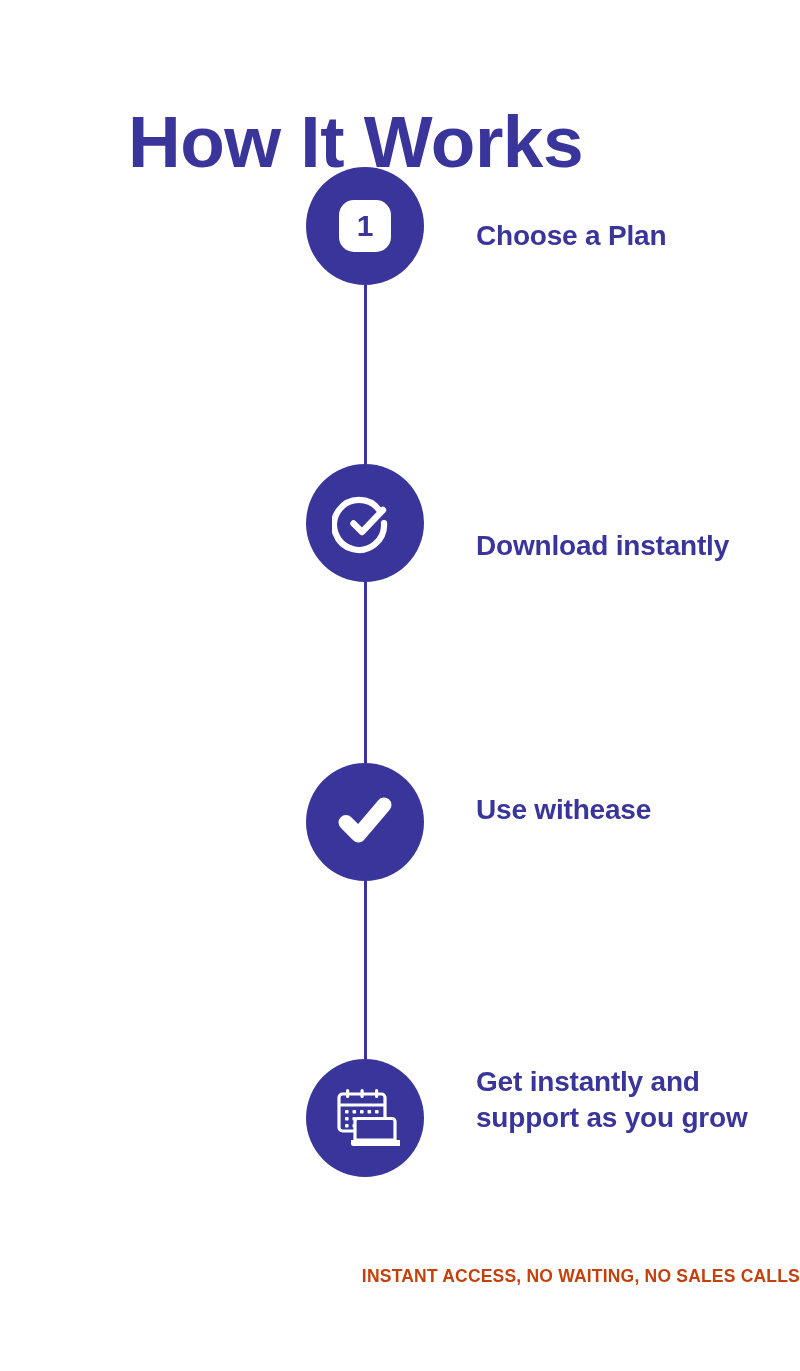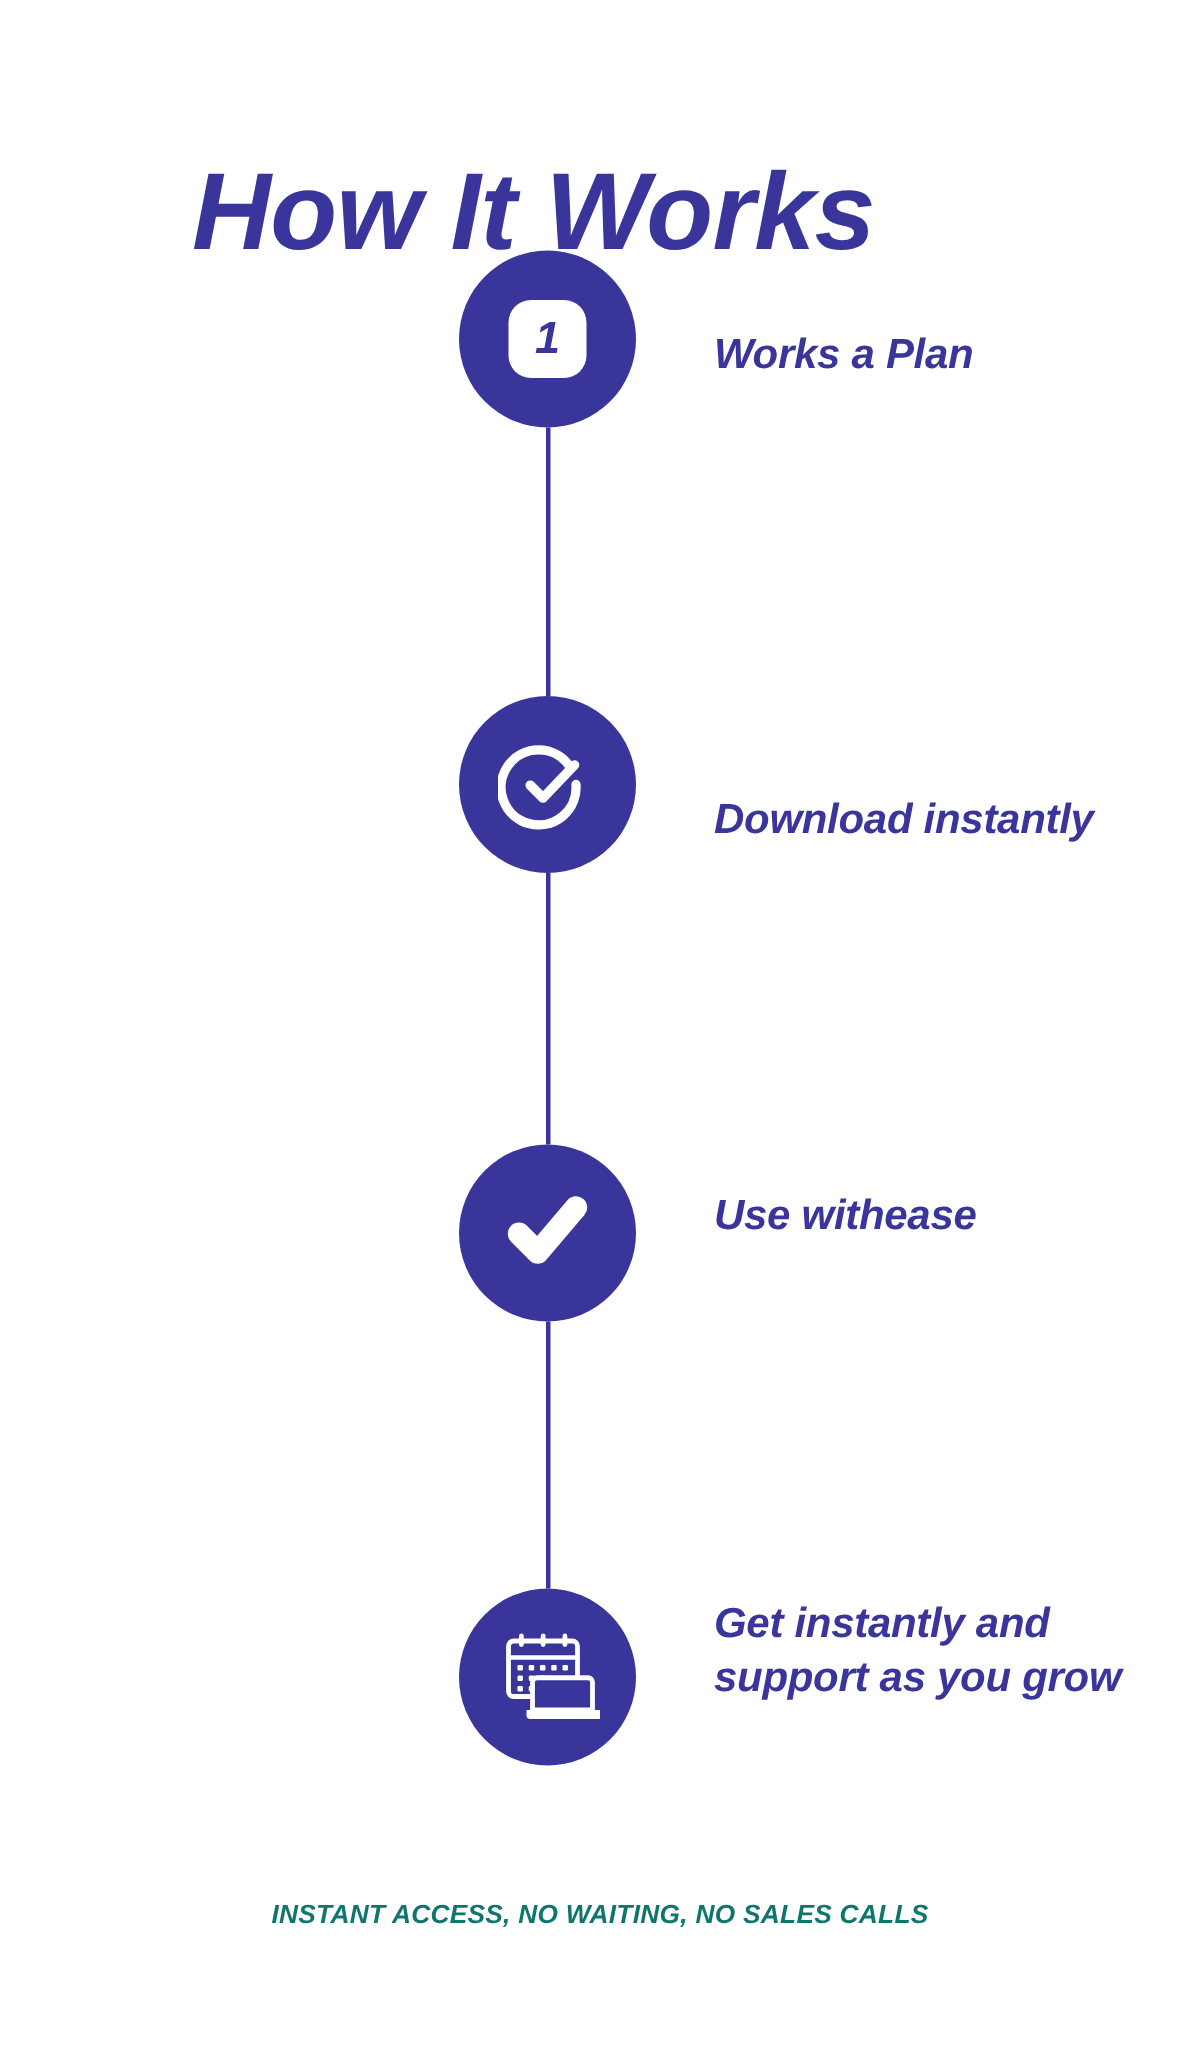--- a/index.html
+++ b/index.html
@@ -14,21 +14,20 @@
     overflow: hidden;
     position: relative;
   }
 
   #poster {
     position: relative;
     width: 800px;
     height: 1371px;
     background: #ffffff;
     overflow: hidden;
-    font-style: italic;
   }
 
   
   .title {
     position: absolute;
     left: 128px;
     top: 56px;
     font-size: 73px;
     font-weight: 700;
     letter-spacing: -0.5px;
@@ -99,22 +98,22 @@
   }
 
   .icon-svg { display: block; }
 
   
   .footer {
     position: absolute;
     left: 0;
     top: 1266px;
     width: 800px;
-    text-align: center;
-    color: #0f766e;
+    text-align: right;
+    color: #c2410c;
     font-size: 17.5px;
     font-weight: 700;
     letter-spacing: 0.2px;
     white-space: nowrap;
   }
 </style>
 </head>
 <body>
 
 <div id="poster">
@@ -124,21 +123,21 @@
   <div class="timeline">
 
     <div class="connector" style="top:285px; height:179px;"></div>
     <div class="connector" style="top:582px; height:181px;"></div>
     <div class="connector" style="top:881px; height:178px;"></div>
 
     <div class="step">
       <div class="node" style="top:167px;">
         <div class="num-badge">1</div>
       </div>
-      <div class="step-label" style="top:218px;">Works a Plan</div>
+      <div class="step-label" style="top:218px;">Choose a Plan</div>
     </div>
 
     <div class="step">
       <div class="node" style="top:464px;">
         <span>
           <svg class="icon-svg" width="66" height="66" viewBox="0 0 66 66" aria-hidden="true">
             <path d="M47.5 20.5 A25 25 0 1 0 52 33" fill="none" stroke="#FFFFFF" stroke-width="6.2" stroke-linecap="round"></path>
             <path d="M21.5 33.5 L30 42 L51 20" fill="none" stroke="#FFFFFF" stroke-width="6.4" stroke-linecap="round" stroke-linejoin="round"></path>
           </svg>
         </span>

